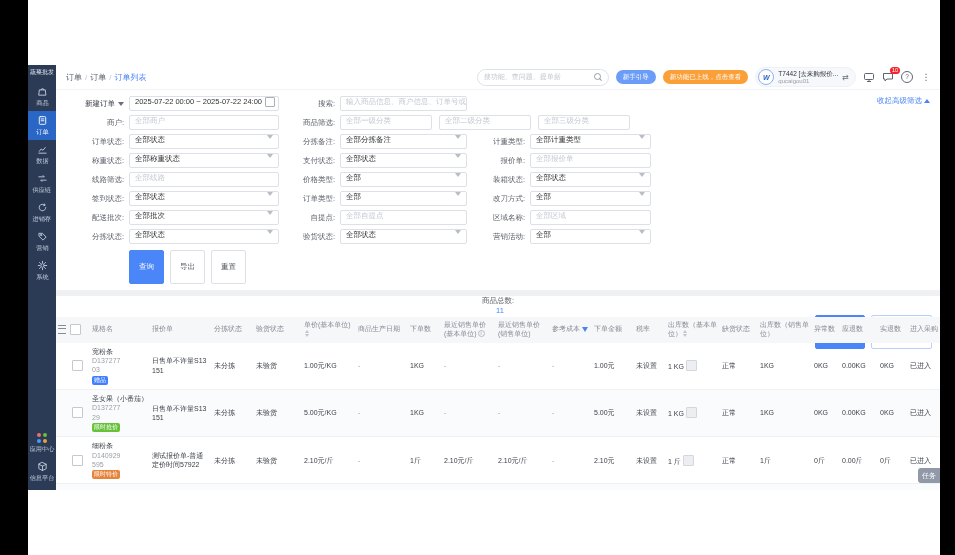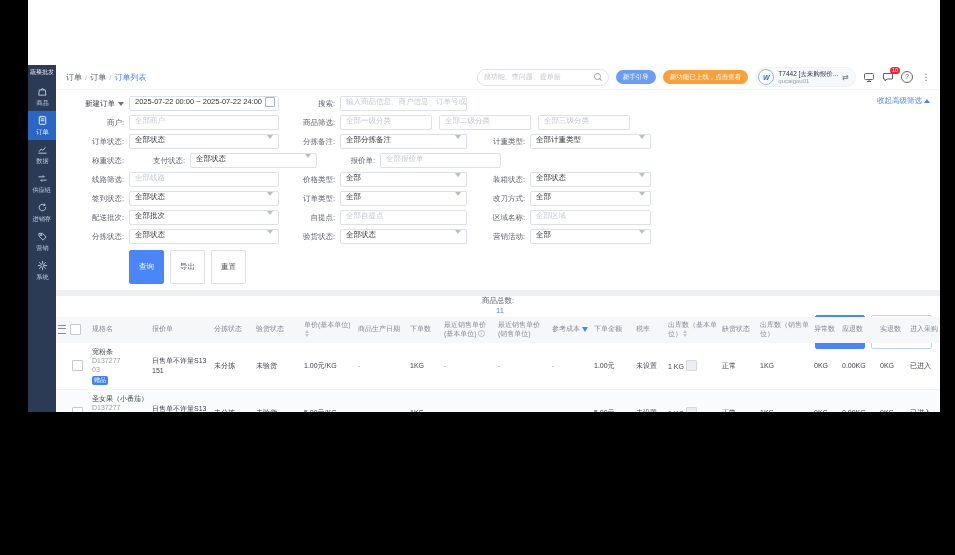--- a/index.html
+++ b/index.html
@@ -1,17 +1,17 @@
 <!DOCTYPE html>
 <html><head>
 <meta charset="utf-8">
 <style>
   html,body{margin:0;padding:0;}
   body{background:#000;font-family:"Liberation Sans","DejaVu Sans",sans-serif;}
-  .screen{position:relative;width:955px;height:412px;background:#000;overflow:hidden;}
+  .screen{position:relative;width:955px;height:555px;background:#000;overflow:hidden;}
   .page{position:absolute;left:28px;top:0;width:912px;height:555px;background:#fff;}
   .app{position:absolute;left:0;top:65px;width:912px;height:425px;display:flex;background:#fff;}
 
   
   .sidebar{width:28px;background:#2b3a55;flex-shrink:0;display:flex;flex-direction:column;align-items:center;overflow:hidden;}
   .logo{color:#e8edf5;font-size:6px;line-height:7px;text-align:center;padding:4px 1px 6px;letter-spacing:0;}
   .nav-item{width:100%;padding:4px 0 5px;color:#c3cddd;display:flex;flex-direction:column;align-items:center;gap:2px;cursor:pointer;}
   .nav-item .lbl{font-size:6.5px;line-height:7px;text-align:center;transform:scale(.95);white-space:nowrap;}
   .nav-item.active{background:#2a66c5;color:#fff;}
   .nav-item svg{display:block;}
@@ -297,20 +297,24 @@
               </div>
             <div class="flabel flabel3">计重类型:</div>
             <div class="fctrl w3">
                 <span>全部计重类型</span>
                 <span class="caret"></span>
               </div>
           </div>
 
           <div class="frow">
             <div class="flabel">称重状态:</div>
+            <div class="fctrl w1">
+                <span>全部称重状态</span>
+                <span class="caret"></span>
+              </div>
             <div class="flabel flabel2">支付状态:</div>
             <div class="fctrl w2">
                 <span>全部状态</span>
                 <span class="caret"></span>
               </div>
             <div class="flabel flabel3">报价单:</div>
             <div class="fctrl w3">
                 <span class="ph">全部报价单</span>
               </div>
           </div>

